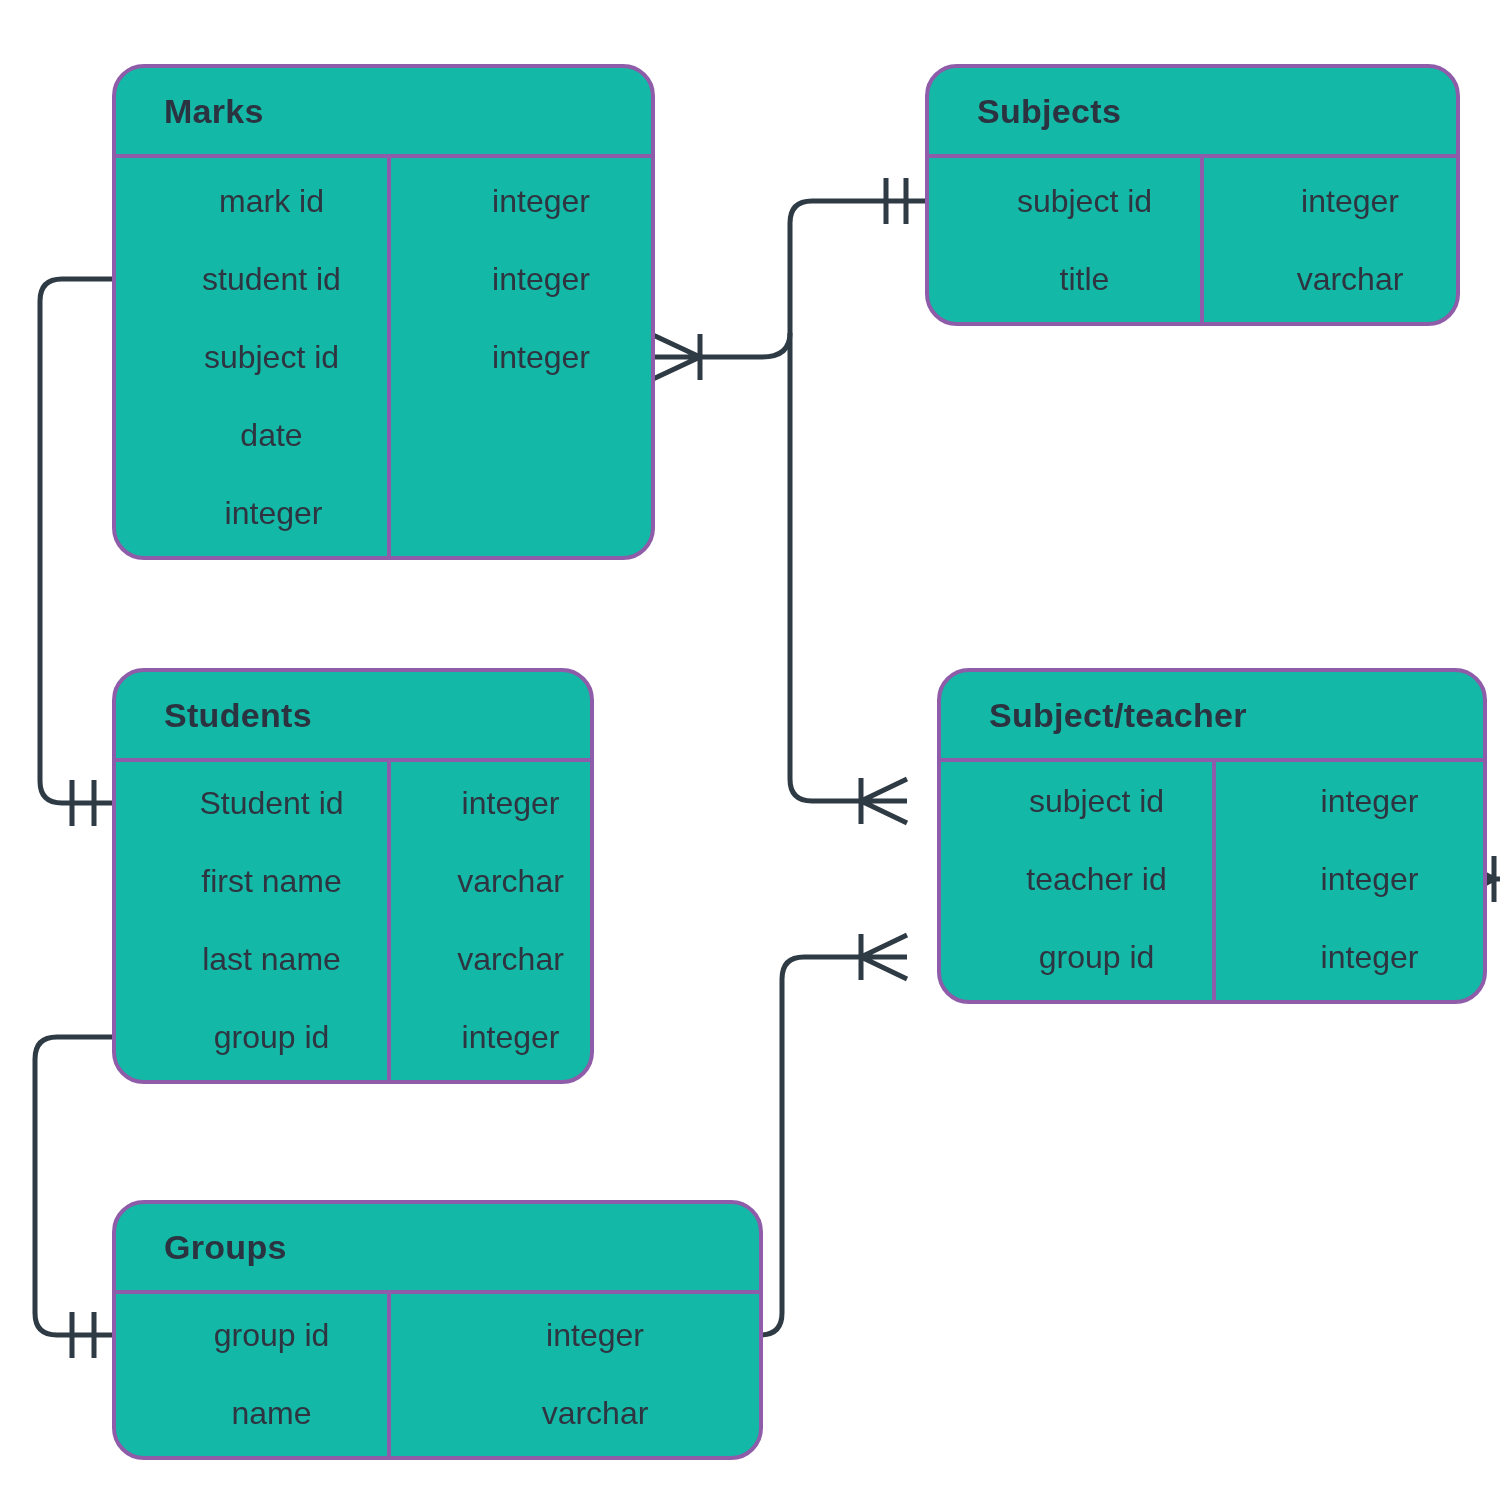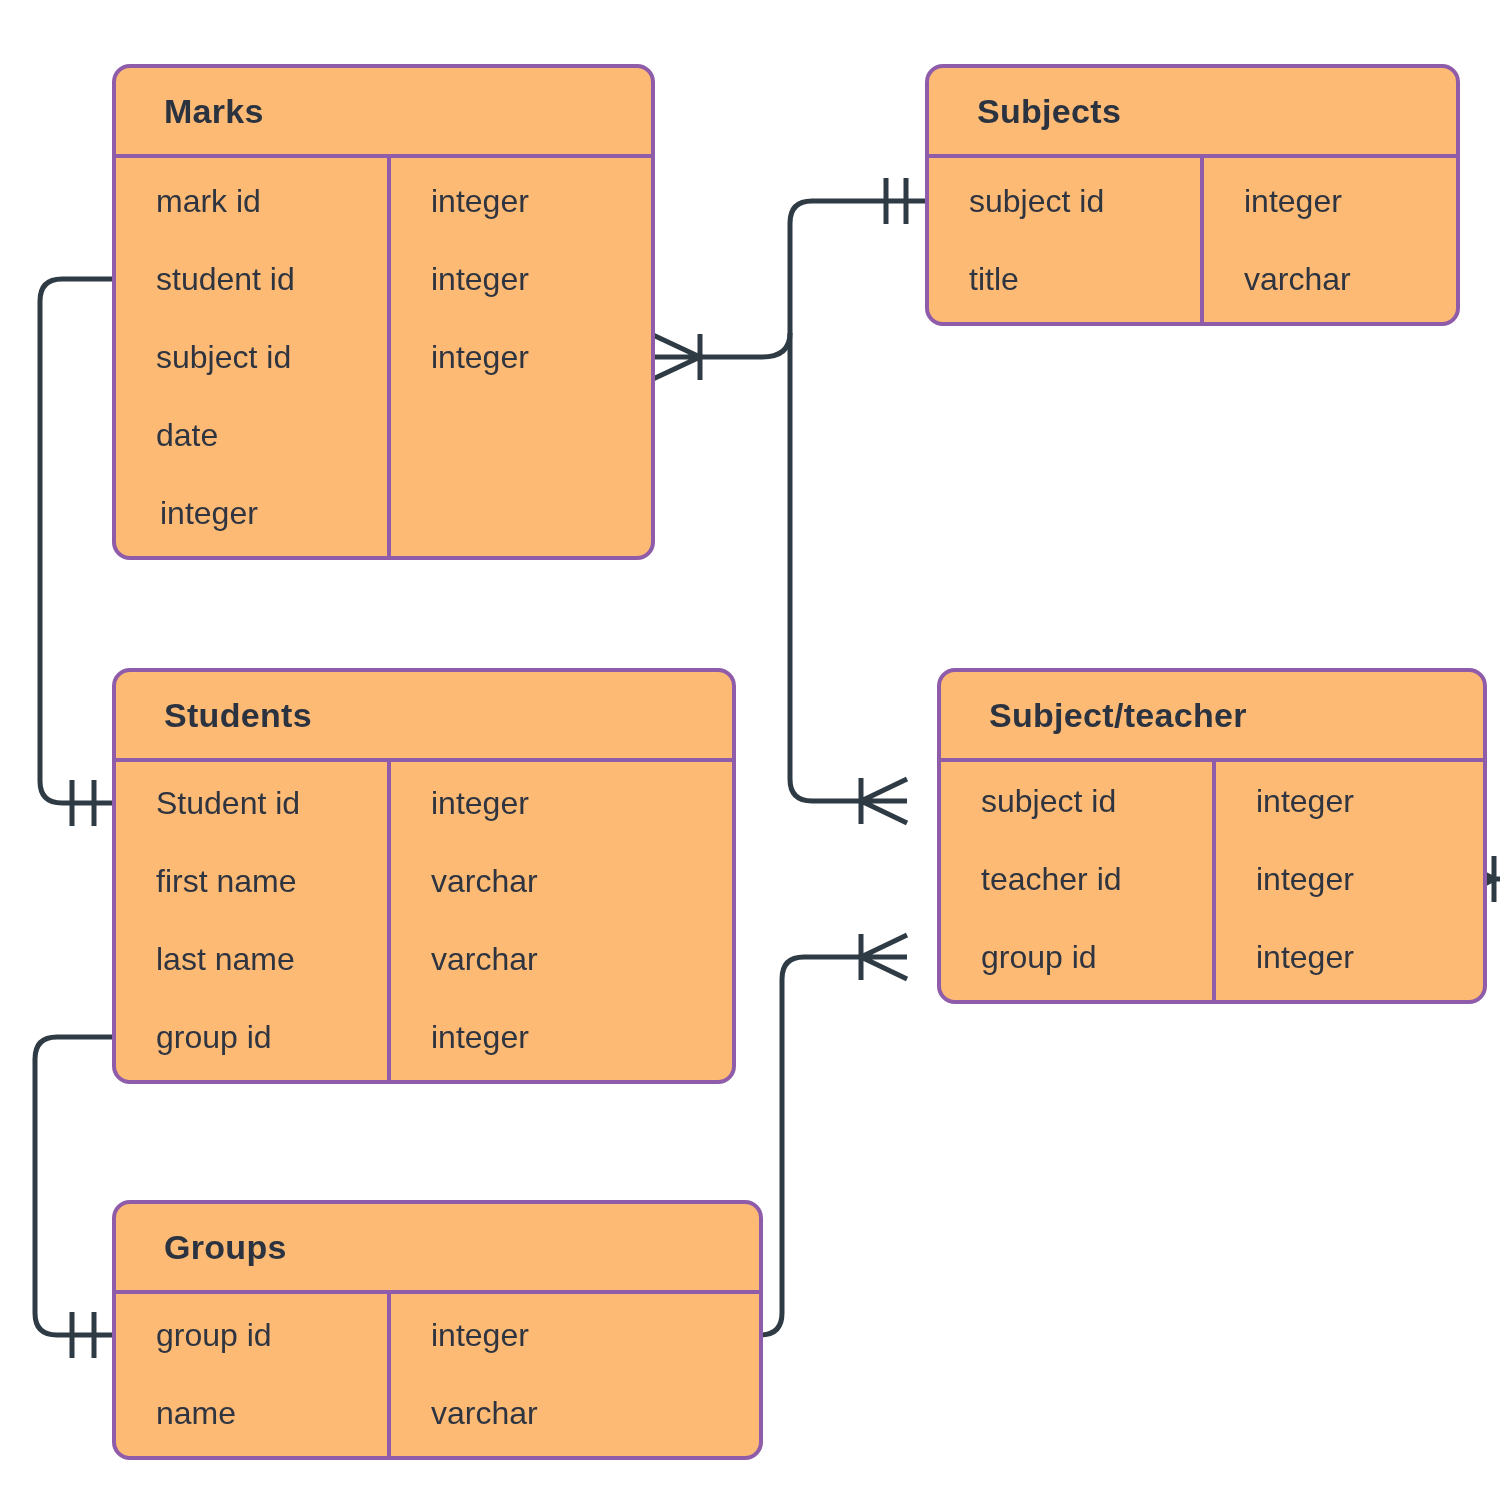--- a/index.html
+++ b/index.html
@@ -6,29 +6,29 @@
   #canvas {
     position:relative; width:1500px; height:1500px; background:#ffffff;
     font-family:"Liberation Sans","DejaVu Sans",sans-serif;
     color:#2e3440; overflow:hidden;
   }
   svg.links { position:absolute; left:0; top:0; width:1500px; height:1500px; }
   svg.links path { stroke:#2e3a44; stroke-width:5; fill:none; }
   svg.links path.main { stroke-linejoin:round; }
 
   .entity {
-    position:absolute; background:#fdba74; box-sizing:border-box;
-    border:4px solid #8e5ca9; border-radius:18px;
+    position:absolute; background:#14b8a6; box-sizing:border-box;
+    border:4px solid #8e5ca9; border-radius:32px;
   }
   .entity-header {
     height:86px; border-bottom:4px solid #8e5ca9;
     display:flex; align-items:center; padding-left:48px; box-sizing:content-box;
   }
   .entity-title { font-weight:bold; font-size:34px; color:#2b3340; letter-spacing:0.3px; }
-  .entity-body { position:relative; height:calc(100% - 90px); box-sizing:border-box; }
+  .entity-body { position:relative; height:calc(100% - 90px); box-sizing:border-box;text-align:center; }
   .col-divider { position:absolute; left:271px; top:0; bottom:0; width:4px; background:#8e5ca9; }
   .frow {
     display:grid; grid-template-columns:271px 1fr; height:78px;
     align-items:center; font-size:32px; color:#2e3440;
   }
   .cell-name { padding-left:40px; white-space:nowrap; }
   .cell-type { padding-left:44px; white-space:nowrap; }
 </style>
 </head>
 <body>
@@ -109,21 +109,21 @@
         <span class="cell-name">subject id</span>
         <span class="cell-type">integer</span>
       </div>
       <div class="frow">
         <span class="cell-name">title</span>
         <span class="cell-type">varchar</span>
       </div>
     </div>
   </div>
 
-  <div class="entity" style="left:112px; top:668px; width:624px; height:416px;">
+  <div class="entity" style="left:112px; top:668px; width:482px; height:416px;">
     <div class="entity-header">
       <span class="entity-title">Students</span>
     </div>
     <div class="entity-body" style="padding-top:2px;">
       <div class="col-divider"></div>
       <div class="frow">
         <span class="cell-name">Student id</span>
         <span class="cell-type">integer</span>
       </div>
       <div class="frow">

